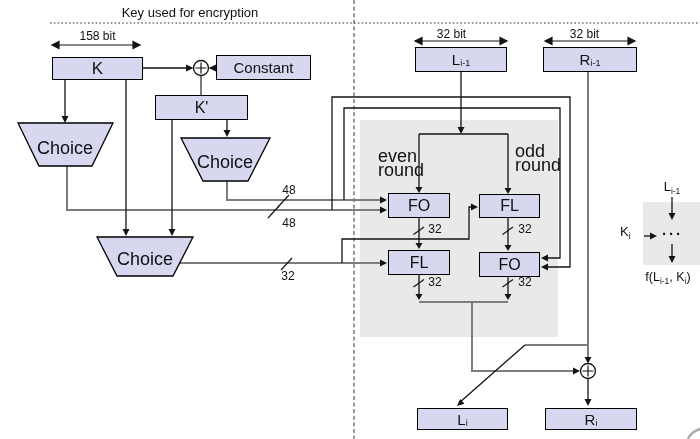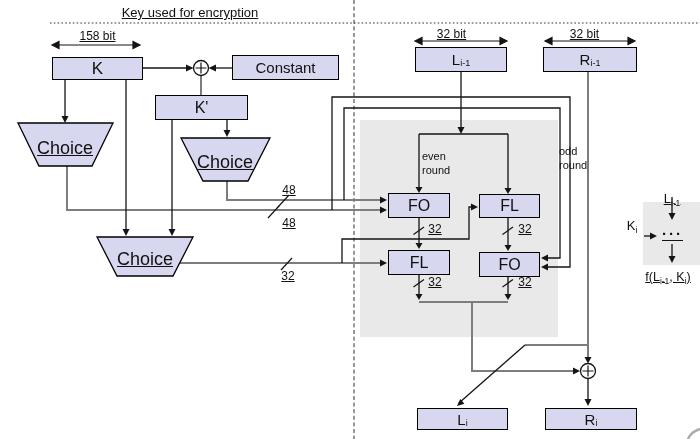--- a/index.html
+++ b/index.html
@@ -6,30 +6,30 @@
     --box-fill:#d7d7f0; --box-border:#000000; --panel-gray:#e9e9e9;
     --bus-gray:#7d7d7d; --line-black:#141414; --arc-gray:#ababab;
   }
   html,body{margin:0;padding:0;background:#fff;}
   .canvas{
     position:relative;width:700px;height:439px;background:#fff;overflow:hidden;
     font-family:"Liberation Sans","DejaVu Sans",sans-serif;color:#111;
   }
   svg.layer{position:absolute;left:0;top:0;}
   .lbl{position:absolute;white-space:nowrap;}
-  .ctr{text-align:center;text-decoration:underline;}
+  .ctr{text-align:center;}
   .box{
     position:absolute;background:var(--box-fill);border:1.5px solid var(--box-border);
     display:flex;align-items:center;justify-content:center;box-sizing:border-box;
     font-size:15px;
   }
   .f17{font-size:17px;} .f16{font-size:16px;}
   .bs{font-size:9px;position:relative;top:4px;line-height:1;}
   .bs2{font-size:8.5px;position:relative;top:3px;line-height:1;}
-  .two-line{font-size:11px;line-height:14px;margin-left:44px;}
+  .two-line{font-size:18px;line-height:14px;}
   .small12{font-size:12px;} .small125{font-size:18px;} .title13{font-size:13px;}
   .dots{font-weight:bold;font-size:15px;letter-spacing:2px;}
 </style>
 </head>
 <body>
 
 <div class="canvas">
 
   <svg class="layer" width="700" height="439" viewBox="0 0 700 439">
 
@@ -150,21 +150,21 @@
 
   <div class="lbl ctr title13" style="left:90px;top:5px;width:200px;">Key used for encryption</div>
 
   <div class="lbl ctr small12" style="left:67px;top:29px;width:61px;">158 bit</div>
   <div class="lbl ctr small12" style="left:421px;top:27px;width:61px;">32 bit</div>
   <div class="lbl ctr small12" style="left:554px;top:27px;width:61px;">32 bit</div>
 
   <div class="box f17" style="left:52px;top:57px;width:91px;height:23px;">
       <span>K</span>
     </div>
-  <div class="box" style="left:232px;top:55px;width:107px;height:25px;">
+  <div class="box" style="left:216px;top:55px;width:95px;height:25px;">
       <span>Constant</span>
     </div>
   <div class="box f16" style="left:155px;top:95px;width:93px;height:25px;">
       <span>K'</span>
     </div>
 
   <div class="lbl ctr small125" style="left:25px;top:138px;width:80px;">Choice</div>
   <div class="lbl ctr small125" style="left:185px;top:152px;width:80px;">Choice</div>
   <div class="lbl ctr small125" style="left:105px;top:249px;width:80px;">Choice</div>
 
@@ -210,18 +210,18 @@
 
   <div class="box" style="left:417px;top:408px;width:91px;height:22px;">
       <span>L</span>
       <span class="bs">i</span>
     </div>
   <div class="box" style="left:545px;top:408px;width:92px;height:22px;">
       <span>R</span>
       <span class="bs">i</span>
     </div>
 
-  <div class="lbl ctr" style="left:646px;top:179px;width:52px;font-size:13px;margin-top:12px;"><span>L</span><span class="bs2">i-1</span></div>
-  <div class="lbl" style="left:620px;top:218px;width:24px;font-size:13px;text-align:center;"><span>K</span><span class="bs2">i</span></div>
+  <div class="lbl ctr" style="left:646px;top:179px;width:52px;font-size:13px;"><span>L</span><span class="bs2">i-1</span></div>
+  <div class="lbl" style="left:620px;top:224px;width:24px;font-size:13px;text-align:left;"><span>K</span><span class="bs2">i</span></div>
   <div class="lbl ctr dots" style="left:659px;top:225px;width:27px;">···</div>
   <div class="lbl ctr" style="left:630px;top:270px;width:76px;font-size:12.5px;"><span>f(L</span><span class="bs2">i-1</span><span>, K</span><span class="bs2">i</span><span>)</span></div>
 
 </div>
 
 </body></html>

